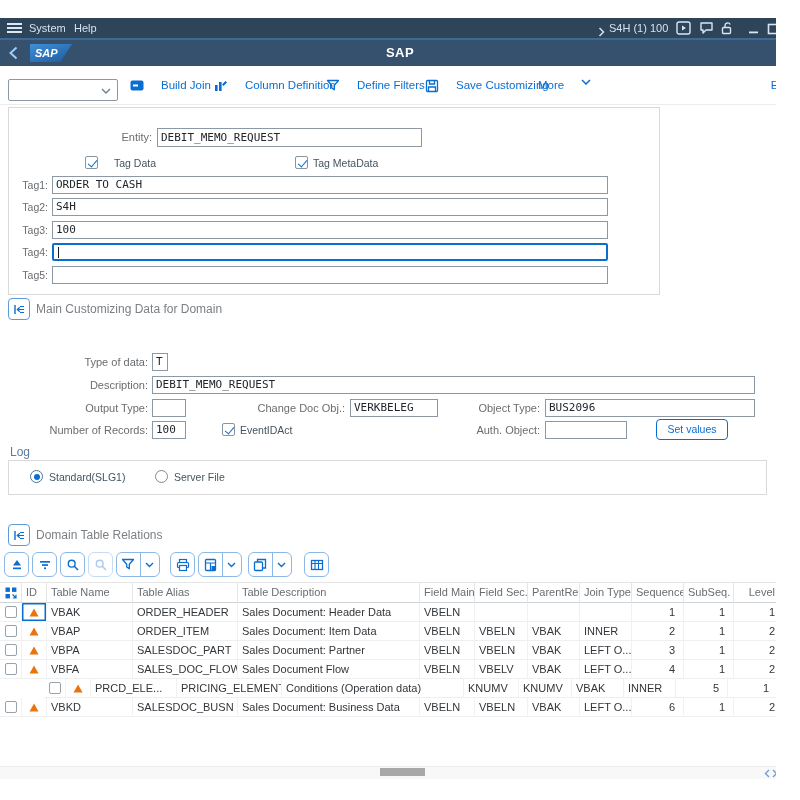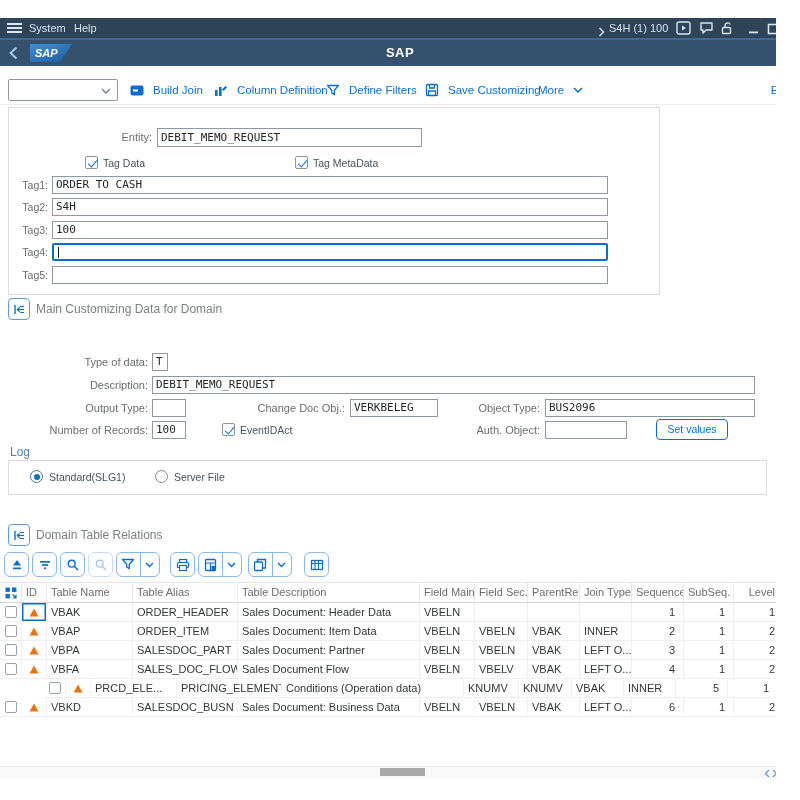--- a/index.html
+++ b/index.html
@@ -19,21 +19,21 @@
             background:linear-gradient(160deg,#3f8fd8 0%,#1d5c9d 100%);
             clip-path:polygon(0 0,100% 0,72% 100%,0 100%);
             color:#fff;font-size:11px;font-weight:bold;font-style:italic;line-height:18px;padding-left:5px;box-sizing:border-box;}
   .hdr-title{position:absolute;left:0;top:0;width:800px;height:26px;line-height:26px;text-align:center;
              color:#fff;font-size:13px;font-weight:600;letter-spacing:.4px;}
   
   .toolbar-row{position:absolute;top:66px;left:0;width:800px;height:38px;background:#fff;border-bottom:1px solid #ececec;}
   .combobox{position:absolute;left:8px;top:13px;width:110px;height:22px;border:1px solid #8c98a4;border-radius:2px;background:#fff;box-sizing:border-box;cursor:pointer;}
   .combobox .cb-val{position:absolute;left:5px;top:0;height:20px;line-height:20px;font-size:11px;color:#32363a;}
   .combobox svg{position:absolute;right:6px;top:8px;}
-  .tb-link{position:absolute;top:13px;height:22px;display:flex;align-items:center;gap:9px;
+  .tb-link{position:absolute;top:13px;height:22px;display:flex;align-items:flex-start;gap:17px;
            color:#0a6ed1;font-size:11.5px;cursor:pointer;white-space:nowrap;}
   
   .fld-label{position:absolute;color:#6a6d70;font-size:11px;line-height:18px;text-align:right;white-space:nowrap;}
   .input{position:absolute;background:#fff;border:1px solid #8c98a4;height:18px;box-sizing:border-box;
          font-family:"DejaVu Sans Mono",monospace;font-size:11px;line-height:16px;color:#21262b;
          padding:0 3px;white-space:nowrap;overflow:hidden;cursor:text;}
   .input.focused{border:2px solid #0a6ed1;border-radius:2px;}
   .caret{position:absolute;left:4px;top:2px;width:1px;height:11px;background:#16191c;}
   .form-box{position:absolute;border:1px solid #d9d9d9;background:#fff;}
   .cb{position:absolute;width:13px;height:13px;border:1px solid #8795a1;border-radius:2px;background:#fff;box-sizing:border-box;cursor:pointer;}
@@ -186,21 +186,21 @@
       <span>Exit</span>
     </div>
   </div>
 
   <div class="form-box" style="left:8px;top:107px;width:650px;height:186px"></div>
 
   <div class="fld-label" style="left:60px;top:128px;width:92px;line-height:19px">Entity:</div>
   <div class="input" style="left:157px;top:128px;width:265px;height:19px;line-height:17px">DEBIT_MEMO_REQUEST</div>
 
   <div class="cb checked" style="left:85px;top:156px"></div>
-  <div class="cb-label" style="left:103px;top:156px">Tag Data</div>
+  <div class="cb-label" style="left:114px;top:156px">Tag Data</div>
   <div class="cb checked" style="left:295px;top:156px"></div>
   <div class="cb-label" style="left:313px;top:156px">Tag MetaData</div>
 
   <div id="tag-list">
       <div class="fld-label" style="left: 14px; top: 176px; width: 34px; font-size: 10.5px;">Tag1:</div>
       <div class="input" style="left: 52px; top: 176px; width: 556px;">ORDER TO CASH</div>
       <div class="fld-label" style="left: 14px; top: 198px; width: 34px; font-size: 10.5px;">Tag2:</div>
       <div class="input" style="left: 52px; top: 198px; width: 556px;">S4H</div>
       <div class="fld-label" style="left: 14px; top: 221px; width: 34px; font-size: 10.5px;">Tag3:</div>
       <div class="input" style="left: 52px; top: 221px; width: 556px;">100</div>

